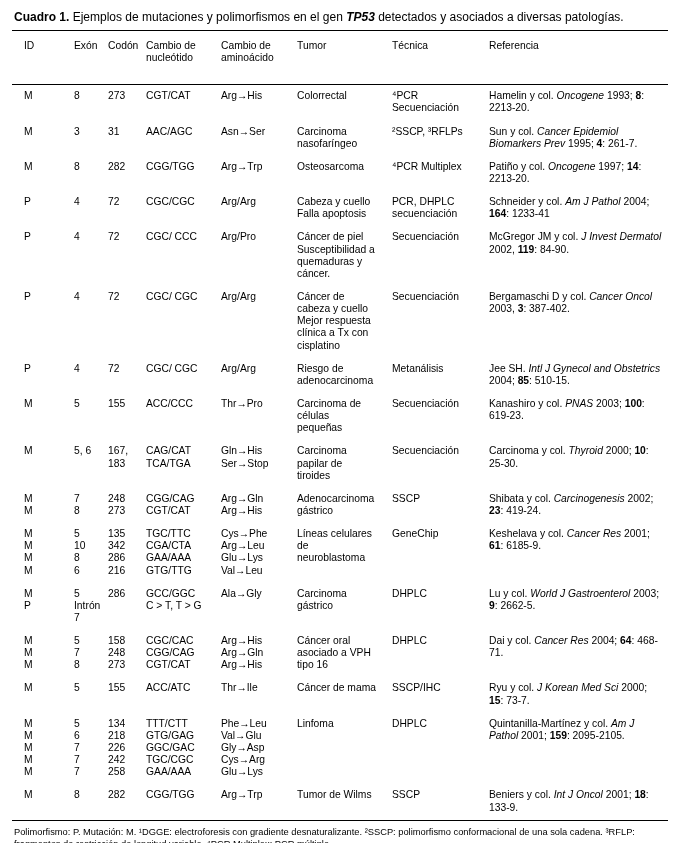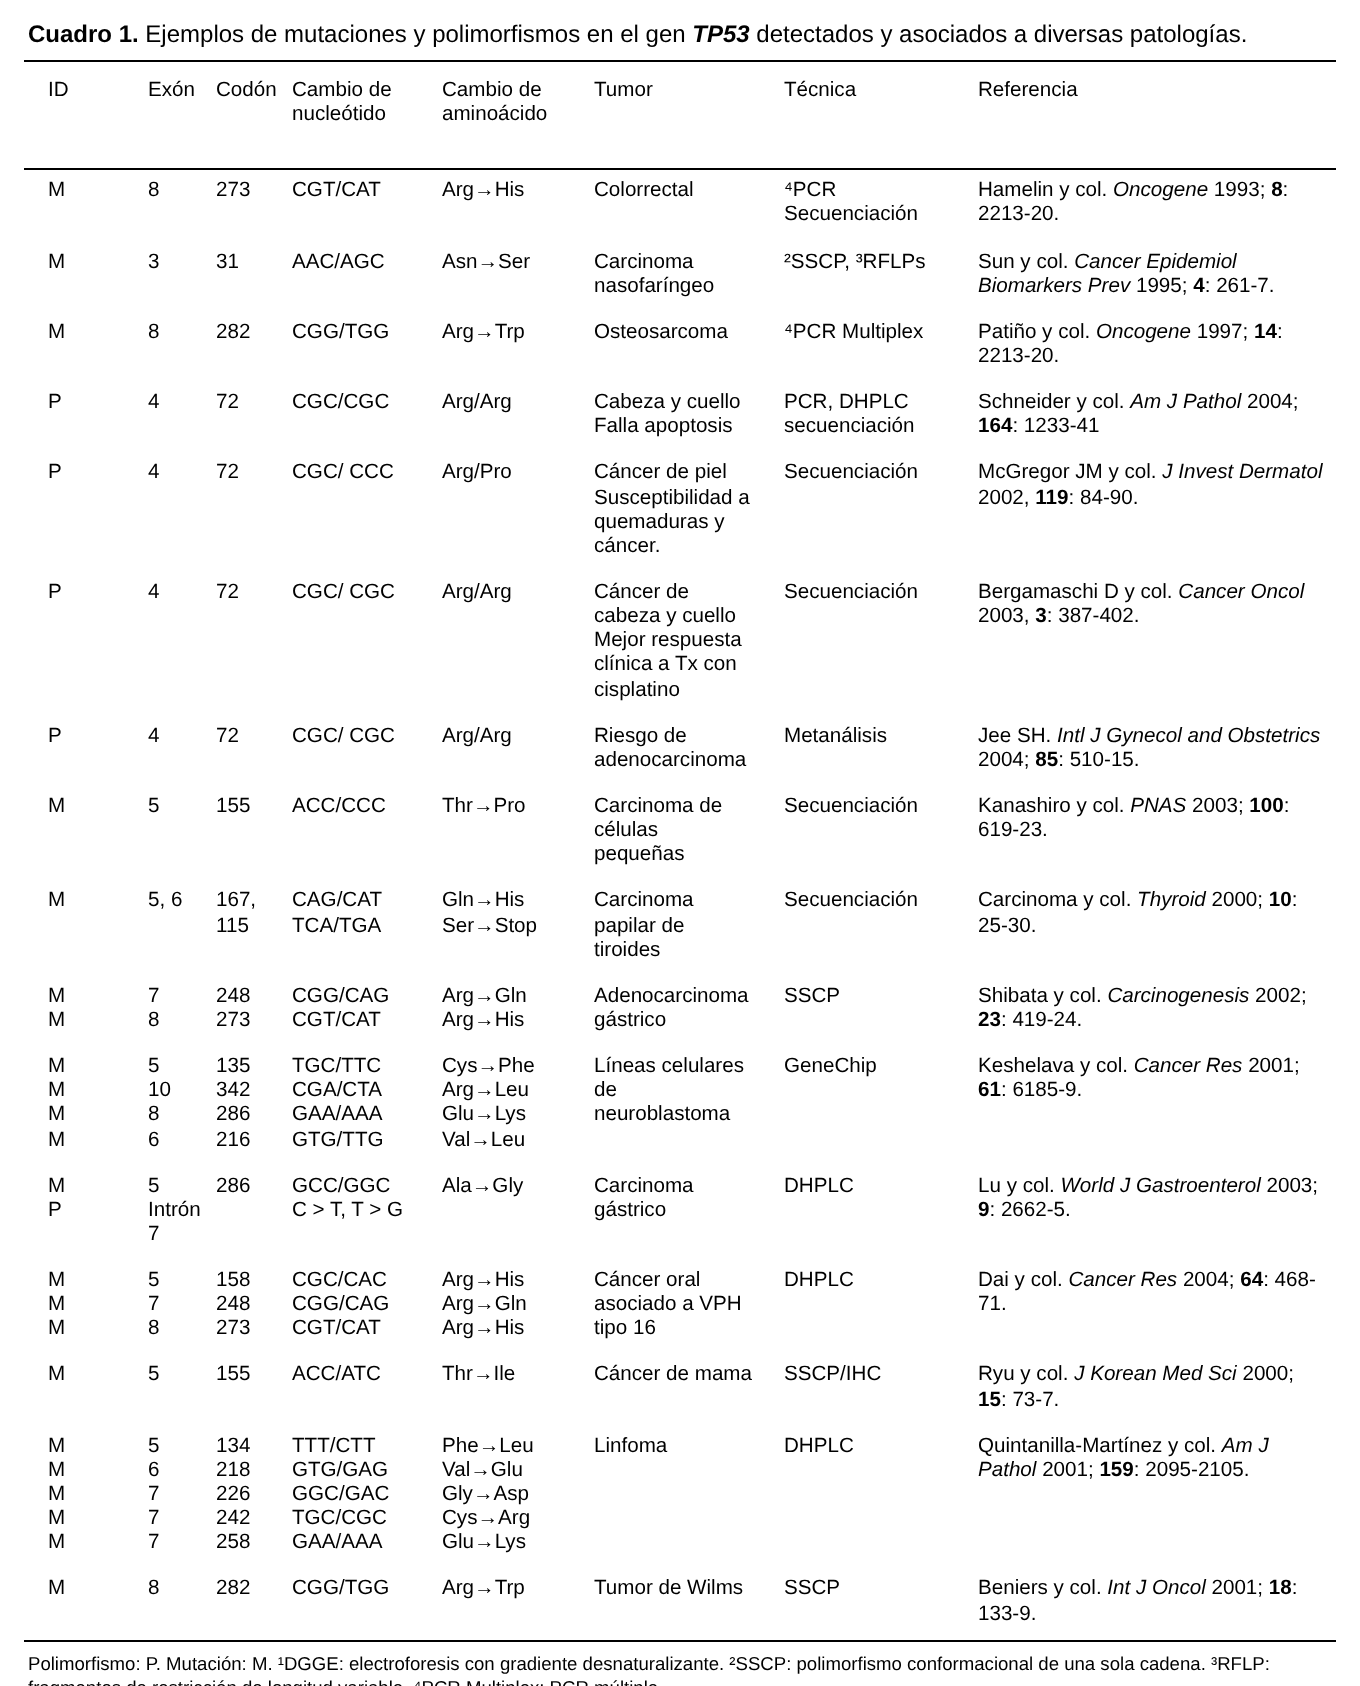--- a/index.html
+++ b/index.html
@@ -184,21 +184,21 @@
           <td>Carcinoma de
 células
 pequeñas</td>
           <td>Secuenciación</td>
           <td><span>Kanashiro y col. </span><i>PNAS</i><span> 2003; </span><b>100</b><span>: 619-23.</span></td>
         </tr>
         <tr>
           <td>M</td>
           <td>5, 6</td>
           <td>167,
-115</td>
+183</td>
           <td>CAG/CAT
 TCA/TGA</td>
           <td>Gln→His
 Ser→Stop</td>
           <td>Carcinoma
 papilar de
 tiroides</td>
           <td>Secuenciación</td>
           <td><span>Carcinoma y col. </span><i>Thyroid</i><span> 2000; </span><b>10</b><span>: 25-30.</span></td>
         </tr>

